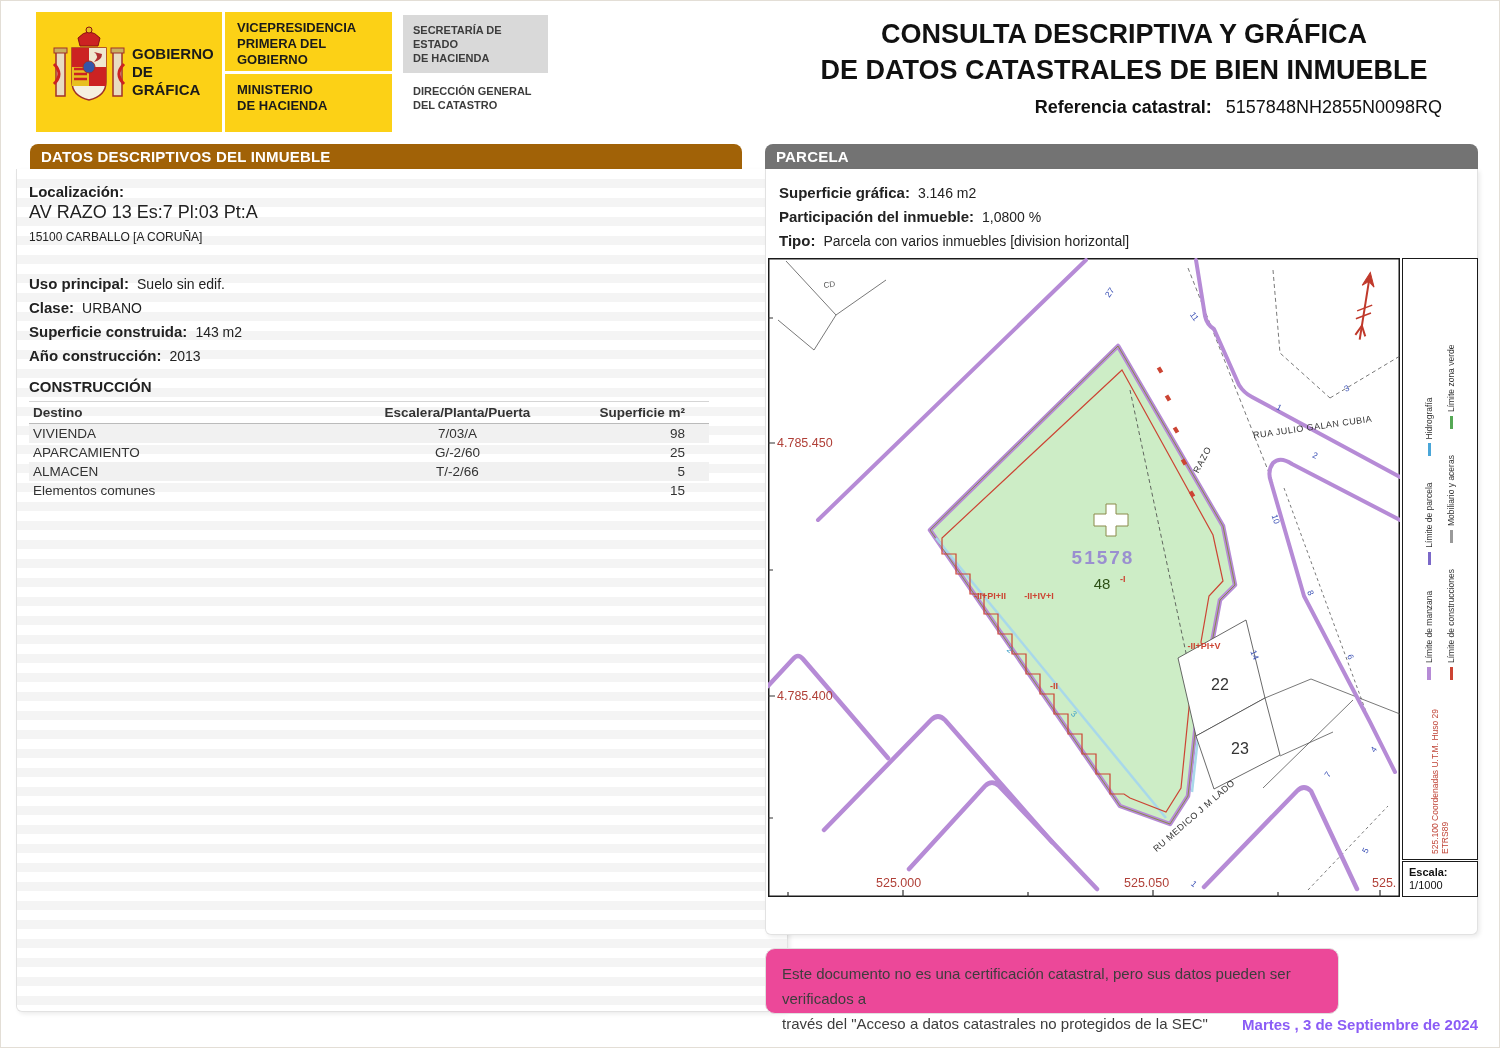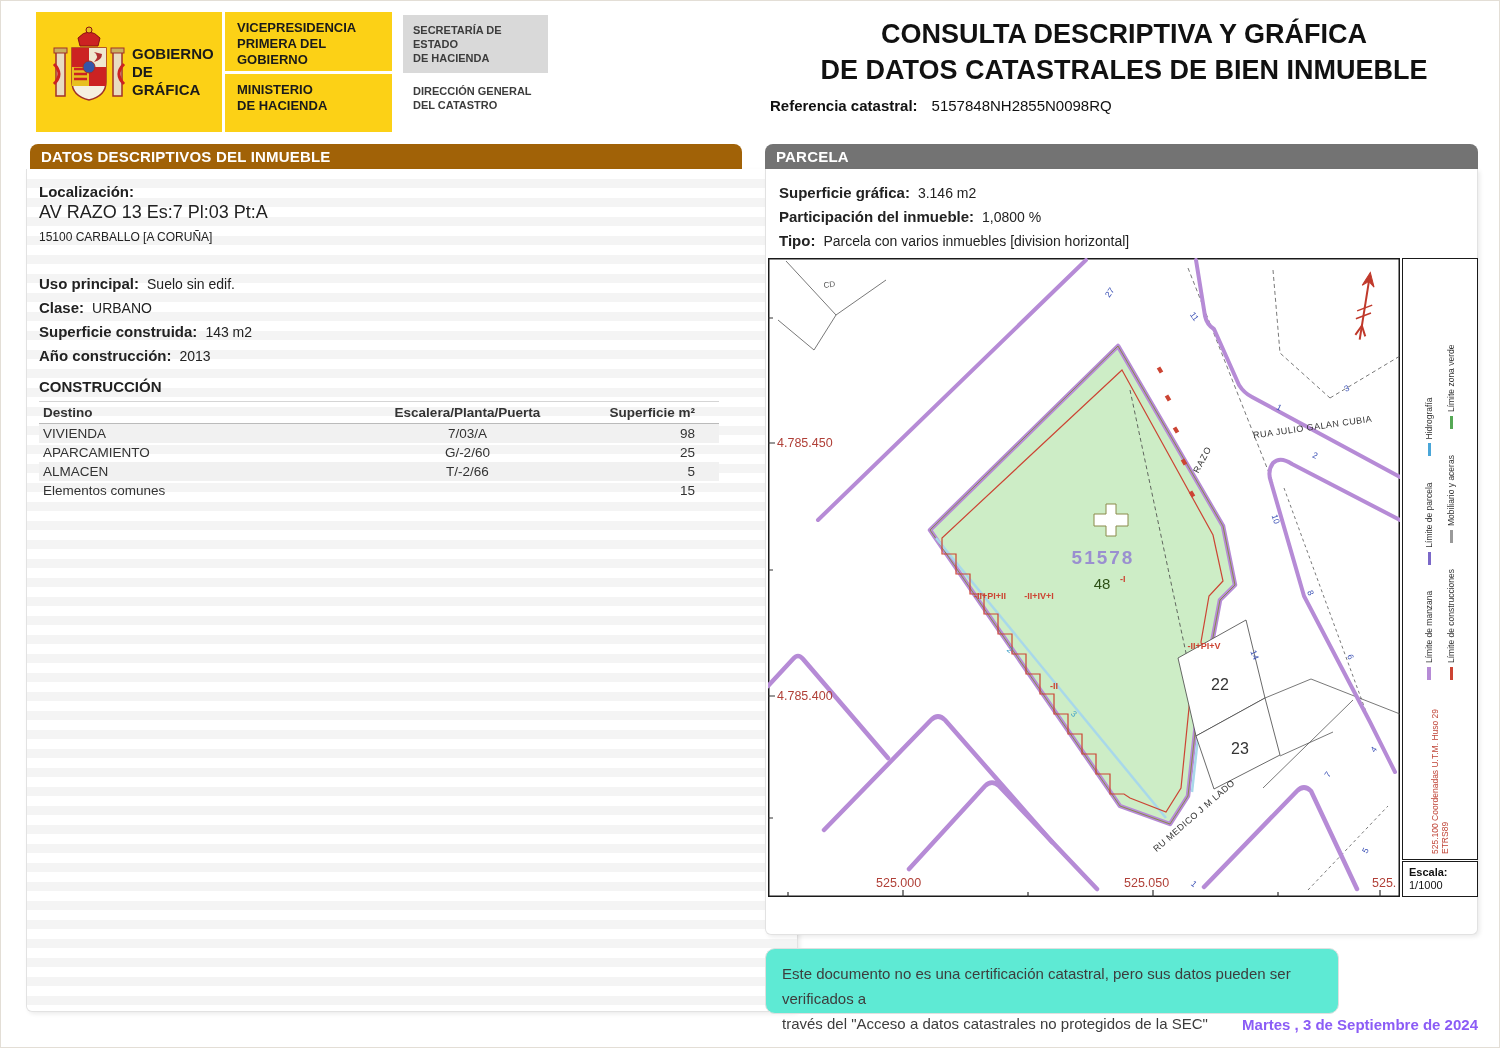--- a/index.html
+++ b/index.html
@@ -12,32 +12,32 @@
   .logoArms{width:186px;display:flex;align-items:center;border-right:3px solid #fff;}
   .govName{font-weight:bold;font-size:15px;line-height:18px;color:#1a1a1a;margin-left:4px;}
   .logoMins{flex:1;display:flex;flex-direction:column;}
   .logoMins .half{flex:1;padding:8px 0 0 12px;font-weight:bold;font-size:13px;line-height:16px;color:#1a1a1a;}
   .logoMins .half.top{border-bottom:3px solid #fff;}
   .secBox{left:403px;top:15px;width:145px;height:58px;background:#d9d9d9;
           font-weight:bold;font-size:11px;line-height:14px;color:#3c3c3c;padding:8px 0 0 10px;box-sizing:border-box;}
   .dirBox{left:403px;top:84px;width:160px;font-weight:bold;font-size:11px;line-height:14px;color:#3c3c3c;padding-left:10px;}
 
   .docTitle{left:770px;top:16px;width:708px;text-align:center;font-weight:bold;font-size:27px;line-height:36px;color:#111;}
-  .refLine{left:770px;top:97px;width:708px;text-align:left;font-size:15px;color:#111;}
+  .refLine{left:734px;top:97px;width:708px;text-align:right;font-size:18px;color:#111;}
   .refLine b{margin-right:14px;}
 
   
   .bar{height:25px;border-radius:8px 8px 0 0;color:#fff;font-weight:bold;font-size:15px;
        line-height:25px;padding-left:11px;box-sizing:border-box;letter-spacing:.2px;}
   .panel{background:#fff;border:1px solid #e2e2e2;border-top:none;box-sizing:border-box;
          box-shadow:2px 2px 4px rgba(0,0,0,.08);border-radius:0 0 6px 6px;}
   .striped{background-image:repeating-linear-gradient(180deg,#ffffff 0px,#ffffff 10px,#f4f4f4 10px,#f4f4f4 19px);}
 
   .leftBar{left:30px;top:144px;width:712px;}
-  .leftPanel{left:26px;top:169px;width:772px;height:843px;}
+  .leftPanel{left:16px;top:169px;width:772px;height:843px;}
   .rightBar{left:765px;top:144px;width:713px;}
   .rightPanel{left:765px;top:169px;width:713px;height:766px;}
 
   .fieldRow{font-size:14px;color:#222;line-height:24px;white-space:nowrap;}
   .fieldRow b{font-size:15px;margin-right:8px;}
   .secTitle{font-weight:bold;font-size:15px;color:#222;}
 
   
   table.ctab{border-collapse:collapse;width:680px;font-size:13.5px;color:#333;}
   table.ctab th{font-weight:bold;text-align:left;border-top:1px solid #d5d5d5;border-bottom:1px solid #bbb;
@@ -56,21 +56,21 @@
   .scaleBox b{font-size:11px;}
   .legendRot{left:1408px;top:854px;width:590px;height:64px;transform:rotate(-90deg);transform-origin:0 0;
              display:flex;align-items:center;gap:16px;}
   .coordsNote{width:158px;font-size:8.5px;color:#c04538;line-height:10px;}
   .legCols{display:flex;flex-direction:column;gap:12px;}
   .legRow{display:flex;gap:26px;}
   .legItem{display:flex;align-items:center;font-size:8.5px;color:#333;white-space:nowrap;}
   .swatch{display:inline-block;width:13px;height:3px;margin-right:4px;}
 
   
-  .disclaimer{left:765px;top:948px;width:574px;height:66px;background:#5eead4;border:1px solid #e0e0e0;
+  .disclaimer{left:765px;top:948px;width:574px;height:66px;background:#ec4899;border:1px solid #e0e0e0;
               border-radius:10px;box-sizing:border-box;padding:12px 16px;font-size:15px;line-height:25px;color:#3d3d3d;}
   .dateLine{left:765px;top:1016px;width:713px;text-align:right;font-weight:bold;font-size:15px;color:#8b5cf6;}
 </style>
 </head>
 <body>
 
 <div class="page">
 
   <div class="abs logoBlock">
     <div class="logoArms">

